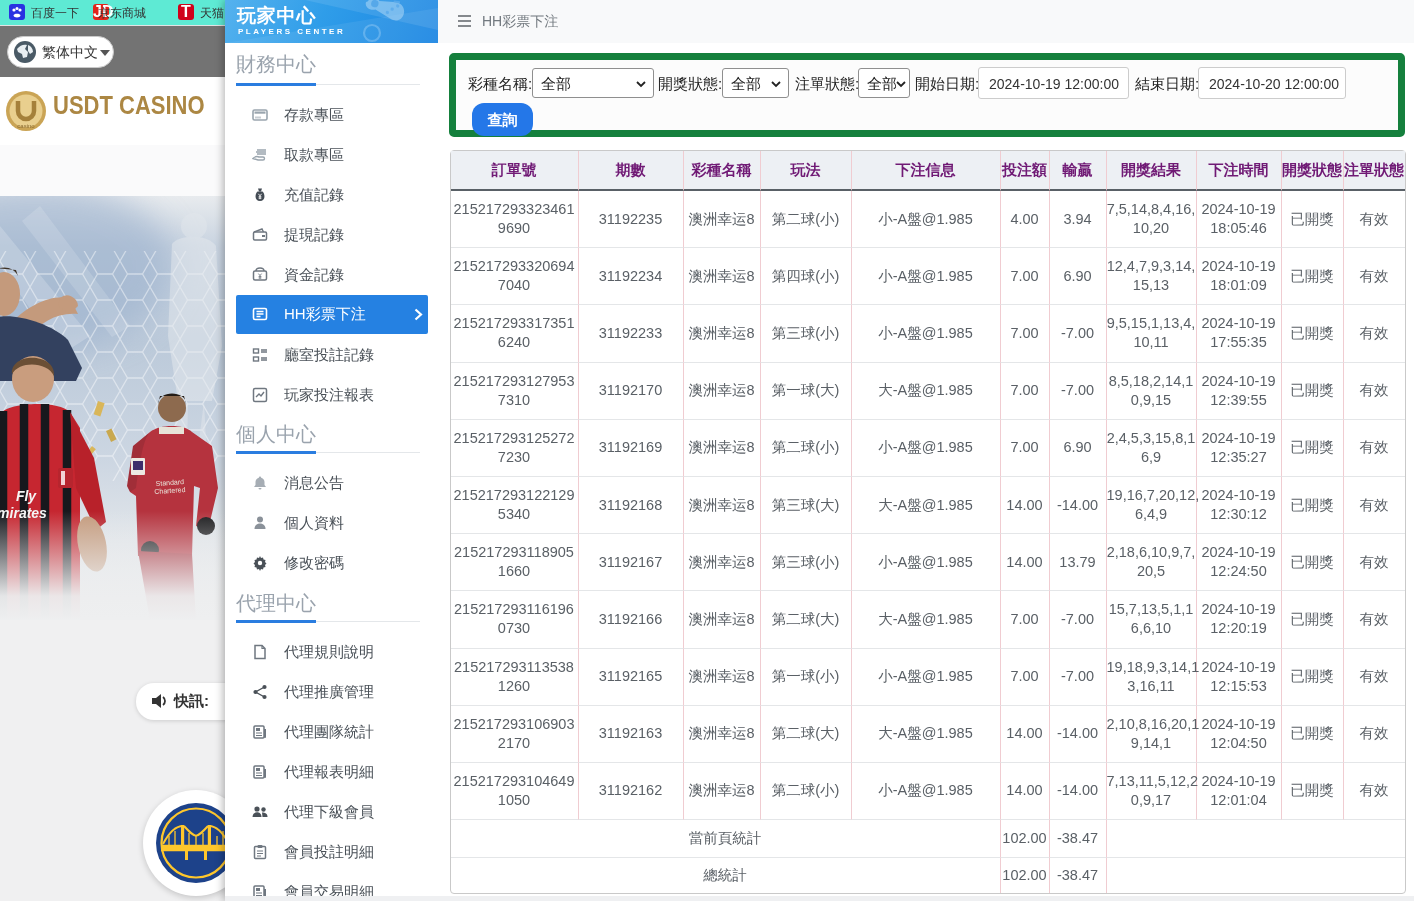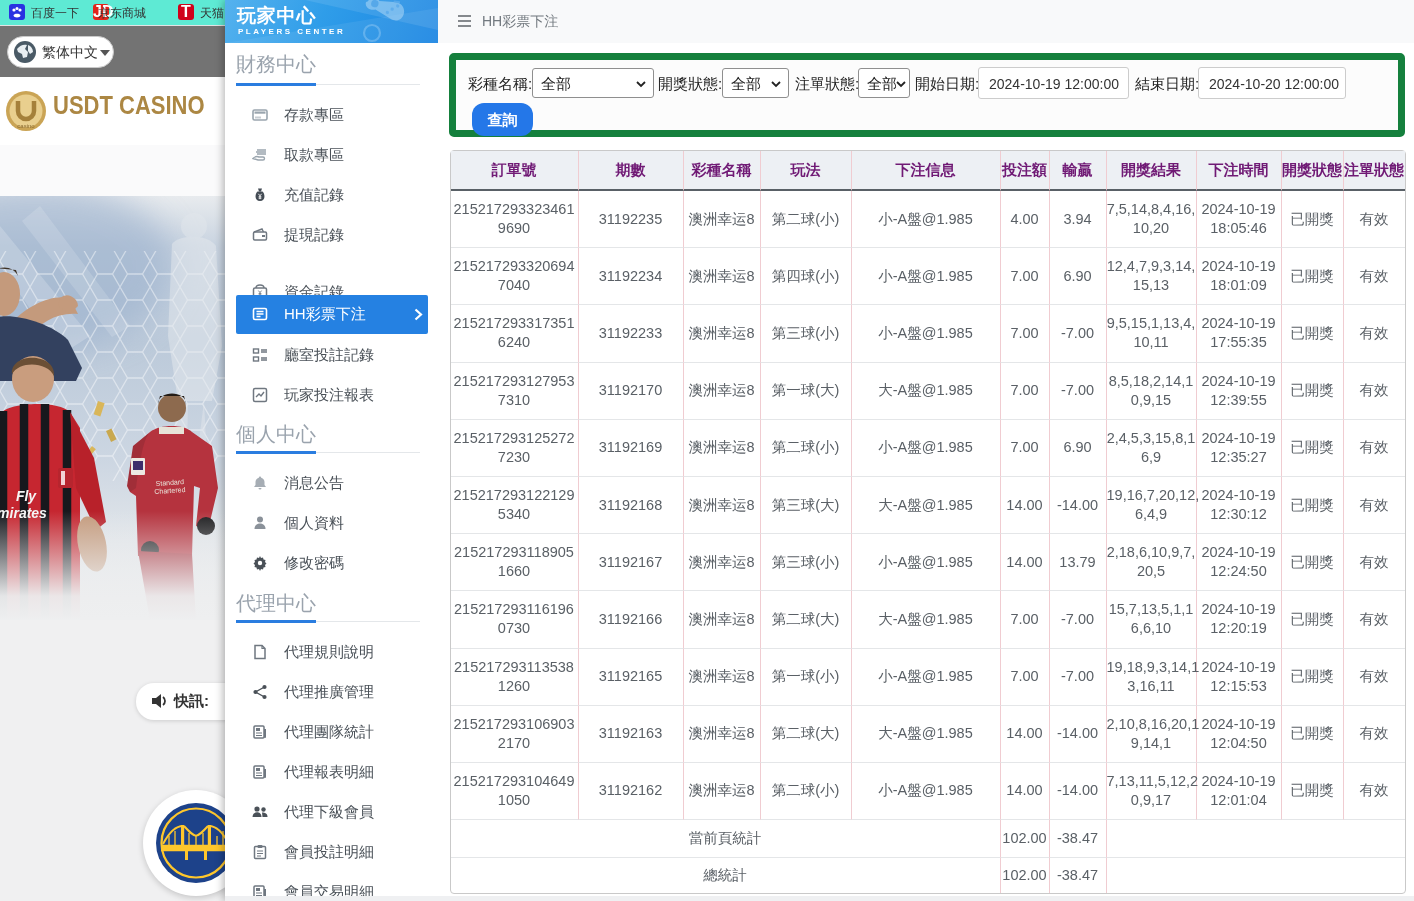--- a/index.html
+++ b/index.html
@@ -247,21 +247,21 @@
         <div class="txt">充值記錄</div>
       </div>
 <div class="mi" style="top:215px;">
         <svg class="ico" viewBox="0 0 16 16">
           <path d="M2 5 l8-3 1.5 3" fill="none" stroke="#6f7780" stroke-width="1.4"></path>
           <rect x="1.5" y="5" width="13" height="8" rx="1.2" fill="none" stroke="#6f7780" stroke-width="1.5"></rect>
           <rect x="10" y="8" width="3" height="2" fill="#6f7780"></rect>
         </svg>
         <div class="txt">提現記錄</div>
       </div>
-<div class="mi" style="top:272px;text-decoration:underline;">
+<div class="mi" style="top:255px;text-decoration:underline;">
         <svg class="ico" viewBox="0 0 16 16">
           <rect x="1.5" y="4" width="13" height="9" rx="1.5" fill="none" stroke="#6f7780" stroke-width="1.5"></rect>
           <path d="M4 4 c0-4 8-4 8 0" fill="none" stroke="#6f7780" stroke-width="1.4"></path>
           <path d="M6.4 6.6 L8 8.6 L9.6 6.6 M8 8.6 v3.2 M6.6 9.6 h2.8 M6.6 11 h2.8" stroke="#6f7780" stroke-width="0.9" fill="none"></path>
         </svg>
         <div class="txt">資金記錄</div>
       </div>
 <div class="mi" style="top:335px;">
         <svg class="ico" viewBox="0 0 16 16">
           <rect x="1.5" y="2" width="5" height="4" fill="none" stroke="#6f7780" stroke-width="1.4"></rect>

